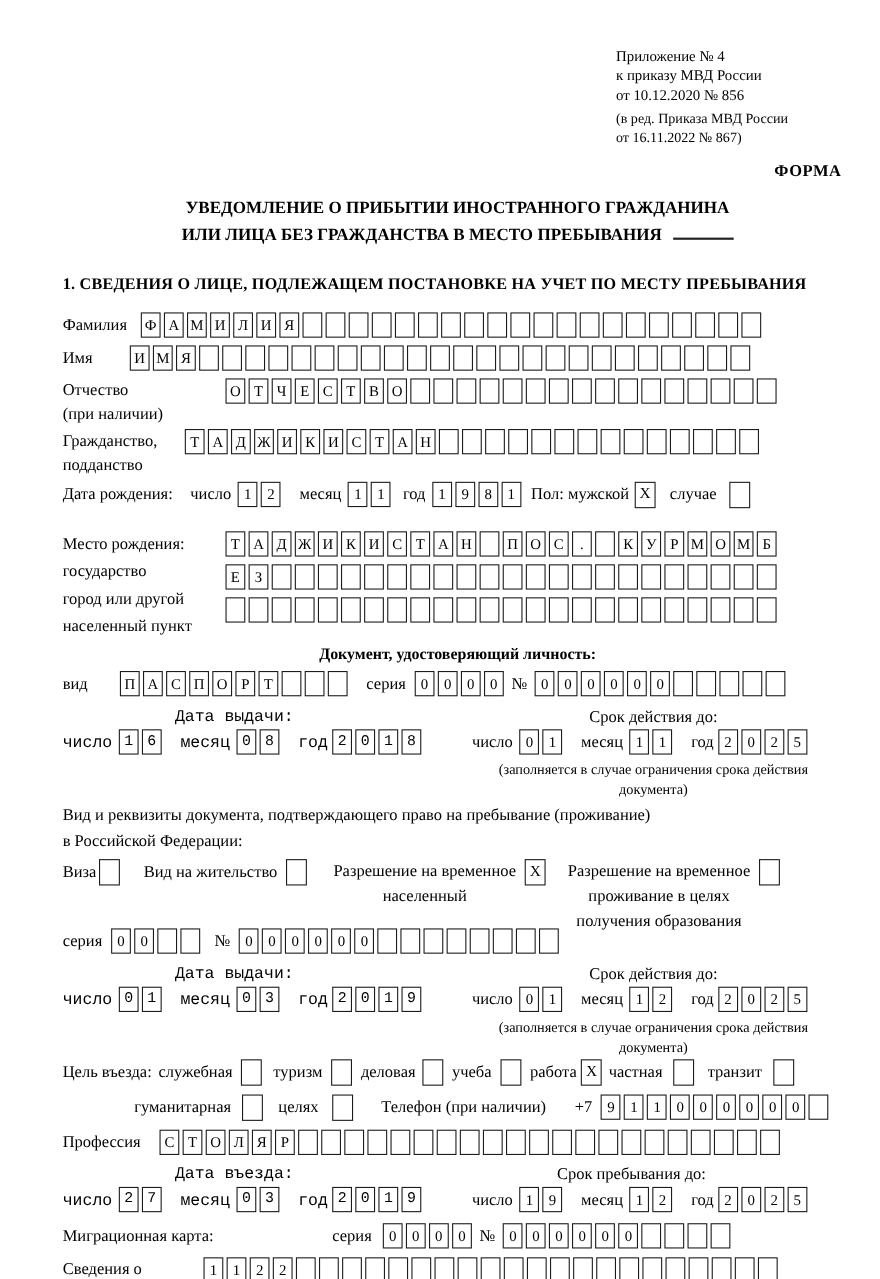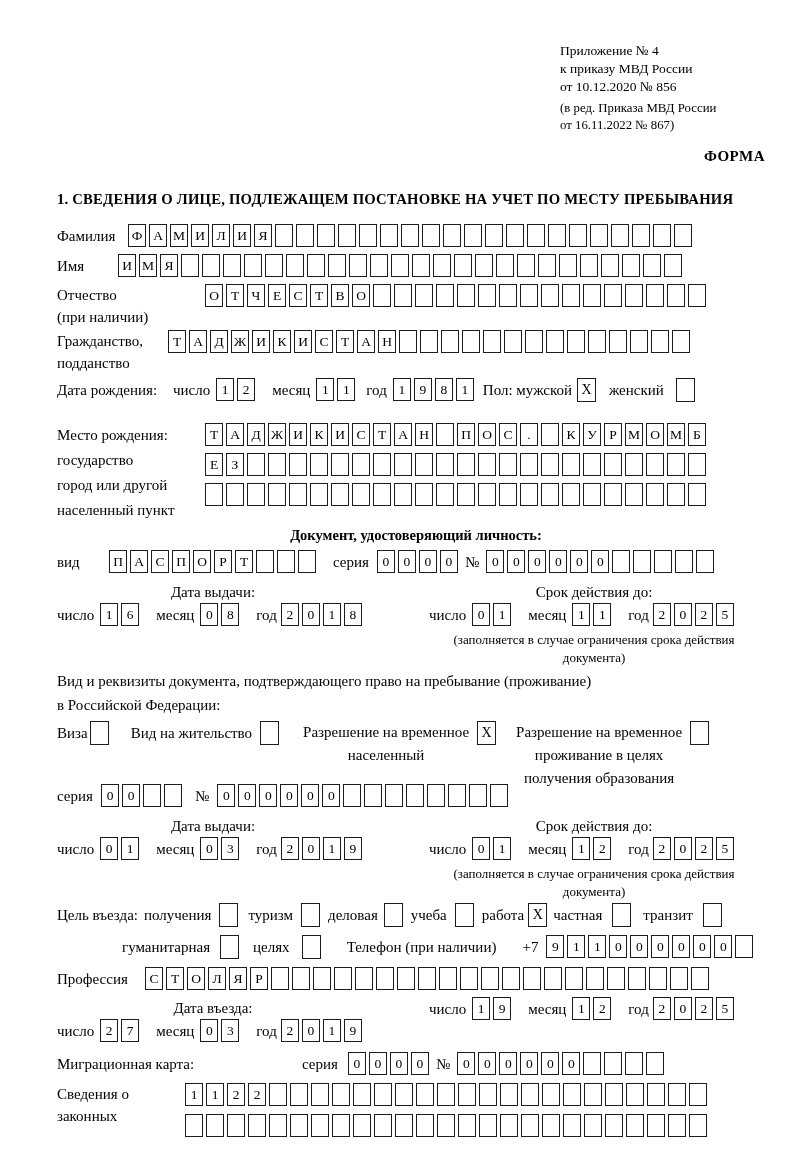--- a/index.html
+++ b/index.html
@@ -27,21 +27,21 @@
   .annex .rev{font-size:12.8px;margin-top:5px;}
   .forma{text-align:right;font-weight:bold;font-size:15px;margin-top:14px;letter-spacing:.5px;padding-right:10px;}
   .title{text-align:center;font-weight:bold;font-size:15.5px;line-height:1.45;margin-top:14px;}
   .blank-line{display:inline-block;width:55px;border-bottom:2px solid #222;height:14px;margin-left:10px;}
   .sec-head{font-weight:bold;font-size:14.7px;margin-top:26px;margin-bottom:16px;letter-spacing:.2px;}
   .sub{line-height:19px;}
   .center-bold{text-align:center;font-weight:bold;font-size:14.5px;margin:4px 0 6px 0;}
   .dlabel{margin:0 6px 0 14px;line-height:25px;}
   .dlabel:first-child{margin-left:0;}
   .dates{display:flex;margin-bottom:2px;}
-  .dcol-l{width:372px;}
+  .dcol-l{width:372px;font-family:Liberation Mono, monospace;}
   .dcol-r{width:330px;}
   .dhead{text-align:center;line-height:22px;}
   .dhead.l{padding-right:60px;}
   .dcells{display:flex;align-items:flex-start;}
   .note{font-size:13px;line-height:18px;}
   .opt{display:flex;align-items:flex-start;}
   .opt .txt{line-height:25px;margin-right:8px;}
   .opt .txt.c{text-align:center;line-height:23px;}
   .mlh{line-height:21px;}
 </style>
@@ -55,20 +55,24 @@
     <div>к приказу МВД России</div>
     <div>от 10.12.2020 № 856</div>
     <div class="rev">
       <div>(в ред. Приказа МВД России</div>
       <div>от 16.11.2022 № 867)</div>
     </div>
   </div>
 
   <div class="forma">ФОРМА</div>
 
+  <div class="title">
+    <div>УВЕДОМЛЕНИЕ О ПРИБЫТИИ ИНОСТРАННОГО ГРАЖДАНИНА</div>
+    <div><span>ИЛИ ЛИЦА БЕЗ ГРАЖДАНСТВА В МЕСТО ПРЕБЫВАНИЯ</span><span class="blank-line"></span></div>
+  </div>
 
   <div class="sec-head">1. СВЕДЕНИЯ О ЛИЦЕ, ПОДЛЕЖАЩЕМ ПОСТАНОВКЕ НА УЧЕТ ПО МЕСТУ ПРЕБЫВАНИЯ</div>
 
   <div class="frow">
     <span class="lbl" style="width:71px">Фамилия</span>
     <div class="cells">
         <span class="cell">Ф</span>
         <span class="cell">А</span>
         <span class="cell">М</span>
         <span class="cell">И</span>
@@ -212,21 +216,21 @@
       </div>
     <span class="dlabel" style="margin-left:8px">год</span>
     <div class="cells">
         <span class="cell">1</span>
         <span class="cell">9</span>
         <span class="cell">8</span>
         <span class="cell">1</span>
       </div>
     <span class="lbl" style="margin-left:6px">Пол: мужской</span>
     <span class="cbox" style="margin-left:5px">X</span>
-    <span class="lbl" style="margin-left:13px">женский</span>
+    <span class="lbl" style="margin-left:13px">случае</span>
     <span class="cbox" style="margin-left:12px"></span>
   </div>
 
   <div class="frow" style="margin-bottom:2px">
     <span class="lbl" style="width:148px">
       <span style="display:block;line-height:25px">Место рождения:</span>
       <span style="display:block;line-height:25px">государство</span>
       <span style="display:block;line-height:25px">город или другой</span>
       <span style="display:block;line-height:25px">населенный пункт</span>
     </span>
@@ -498,21 +502,21 @@
             <span class="cell">2</span>
             <span class="cell">5</span>
           </div>
       </div>
       <div class="note" style="text-align:center;margin-top:3px">(заполняется в случае ограничения срока действия документа)</div>
     </div>
   </div>
 
   <div class="frow" style="margin-bottom:7px;margin-top:2px">
     <span class="lbl">Цель въезда:</span>
-    <span class="lbl" style="margin-left:6px">получения</span>
+    <span class="lbl" style="margin-left:6px">служебная</span>
     <span class="cbox" style="margin:0 10px 0 8px"></span>
     <span class="lbl">туризм</span>
     <span class="cbox" style="margin:0 8px 0 8px"></span>
     <span class="lbl">деловая</span>
     <span class="cbox" style="margin:0 8px 0 6px"></span>
     <span class="lbl">учеба</span>
     <span class="cbox" style="margin:0 8px 0 8px"></span>
     <span class="lbl">работа</span>
     <span class="cbox" style="margin:0 6px 0 4px">X</span>
     <span class="lbl">частная</span>
@@ -592,20 +596,21 @@
         <span class="dlabel" style="margin-right:4px">год</span>
         <div class="cells">
             <span class="cell">2</span>
             <span class="cell">0</span>
             <span class="cell">1</span>
             <span class="cell">9</span>
           </div>
       </div>
     </div>
     <div class="dcol-r">
+      <div class="dhead" style="padding-right:40px">Срок пребывания до:</div>
       <div class="dcells">
         <span class="dlabel">число</span>
         <div class="cells">
             <span class="cell">1</span>
             <span class="cell">9</span>
           </div>
         <span class="dlabel">месяц</span>
         <div class="cells">
             <span class="cell">1</span>
             <span class="cell">2</span>

